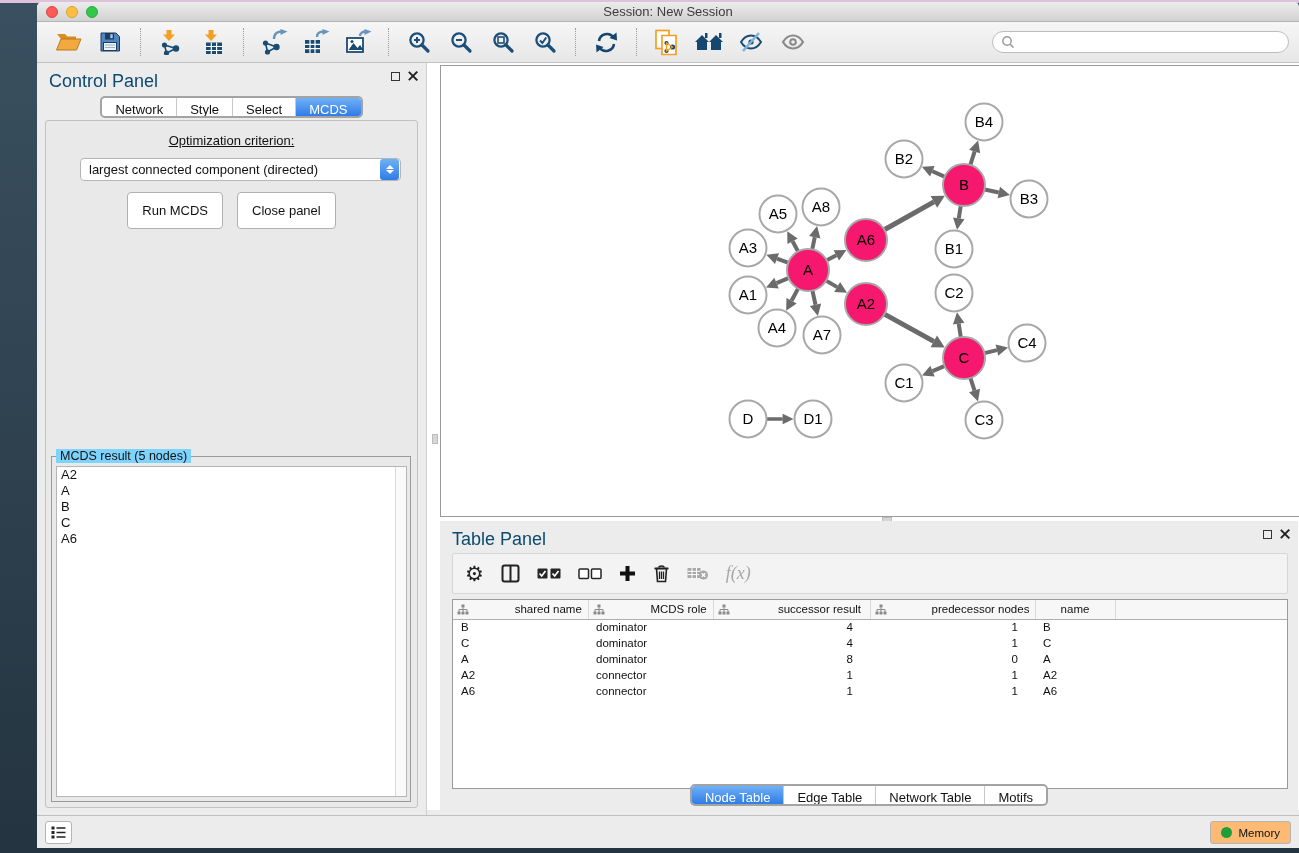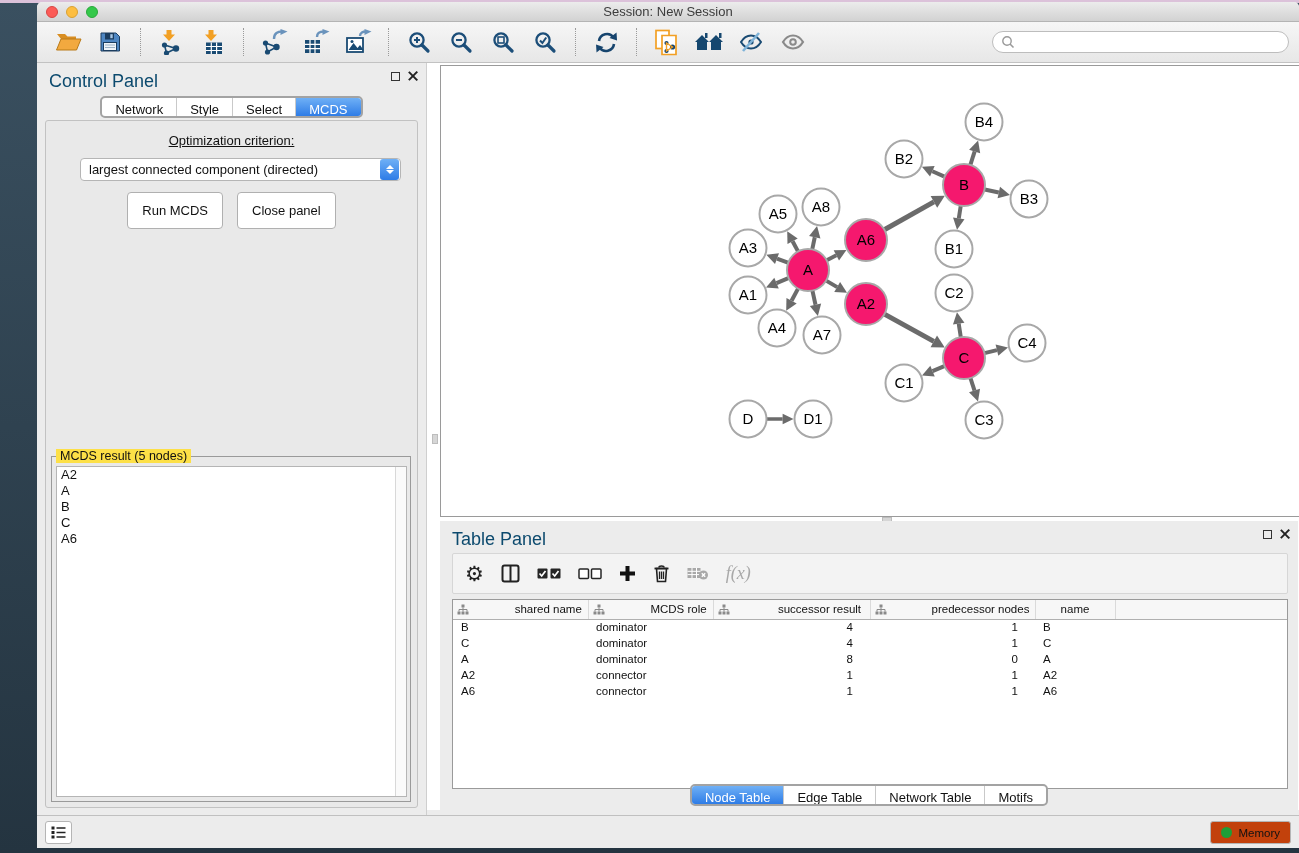--- a/index.html
+++ b/index.html
@@ -61,21 +61,21 @@
     background:linear-gradient(#6fb0f6,#2e7ce6); display:flex; flex-direction:column;
     align-items:center; justify-content:center; gap:1px; }
   .stepper i { display:block; width:0; height:0; border-left:4px solid transparent; border-right:4px solid transparent; }
   .stepper .up { border-bottom:4px solid #fff; }
   .stepper .dn { border-top:4px solid #fff; }
   .cp-buttons { position:absolute; top:71px; left:0; right:0; display:flex; justify-content:center; gap:14px; }
   .btn { background:#fff; border:1px solid #b0b0b0; border-radius:4px; font-size:13px;
     padding:10px 14px; font-family:"Liberation Sans",sans-serif; color:#111; }
   .fieldset { position:absolute; left:5px; right:6px; top:335px; height:346px;
     border:1px solid #9a9a9a; }
-  .fieldset .legend { position:absolute; top:-8px; left:4px; background:#fde047;
+  .fieldset .legend { position:absolute; top:-8px; left:4px; background:#7dd3fc;
     padding:0 4px; font-size:12.5px; color:#111; }
   .result-list { position:absolute; left:4px; right:3px; top:9px; bottom:4px;
     background:#fff; border:1px solid #b5b5b5; overflow:hidden; }
   .result-scroll { position:absolute; top:0; bottom:0; right:0; width:11px;
     background:#fafafa; border-left:1px solid #d8d8d8; }
   .result-item { font-size:13px; line-height:16px; padding:0 4px; }
   .result-item:first-child { padding-top:2px; }
 
   
   .workspace { position:absolute; left:390px; top:61px; right:0; bottom:38px; background:#fff; }
@@ -112,21 +112,21 @@
   table.datatable td.num { text-align:right; padding-right:17px; }
   .tp-tabs { position:absolute; bottom:4px; left:0; right:0; text-align:center; }
 
   
   .statusbar { position:absolute; left:0; right:0; bottom:0; height:33px;
     background:#ececec; border-top:1px solid #c0c0c0; }
   .status-left-btn { position:absolute; left:8px; top:5px; width:27px; height:23px;
     background:#fff; border:1px solid #b5b5b5; border-radius:3px;
     display:flex; align-items:center; justify-content:center; }
   .memory-btn { position:absolute; right:8px; top:5px; height:23px;
-    background:#c2410c; border:1px solid #b5b5b5; border-radius:3px;
+    background:#fdba74; border:1px solid #b5b5b5; border-radius:3px;
     display:flex; align-items:center; gap:6px; padding:0 10px; font-size:11.5px; color:#111; }
   .memory-dot { width:11px; height:11px; border-radius:50%; background:#1d9e38; }
 
   .float-ico { width:9px; height:9px; border:1.4px solid #333; display:inline-block; }
   .close-ico { position:relative; width:10px; height:10px; display:inline-block; }
   .close-ico:before, .close-ico:after { content:""; position:absolute; left:4px; top:-1px;
     width:2.4px; height:12px; background:#222; }
   .close-ico:before { transform:rotate(45deg); }
   .close-ico:after { transform:rotate(-45deg); }
 </style>

